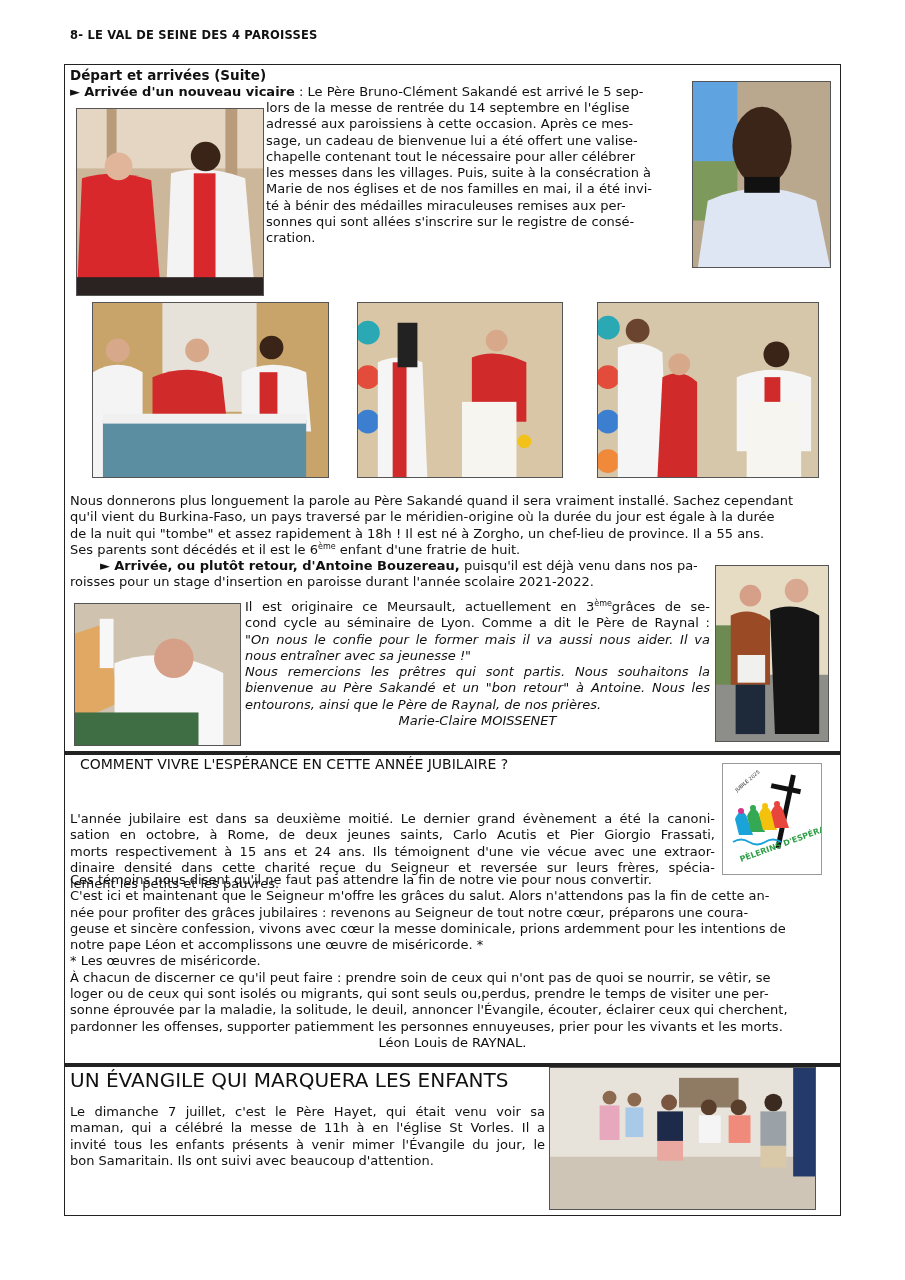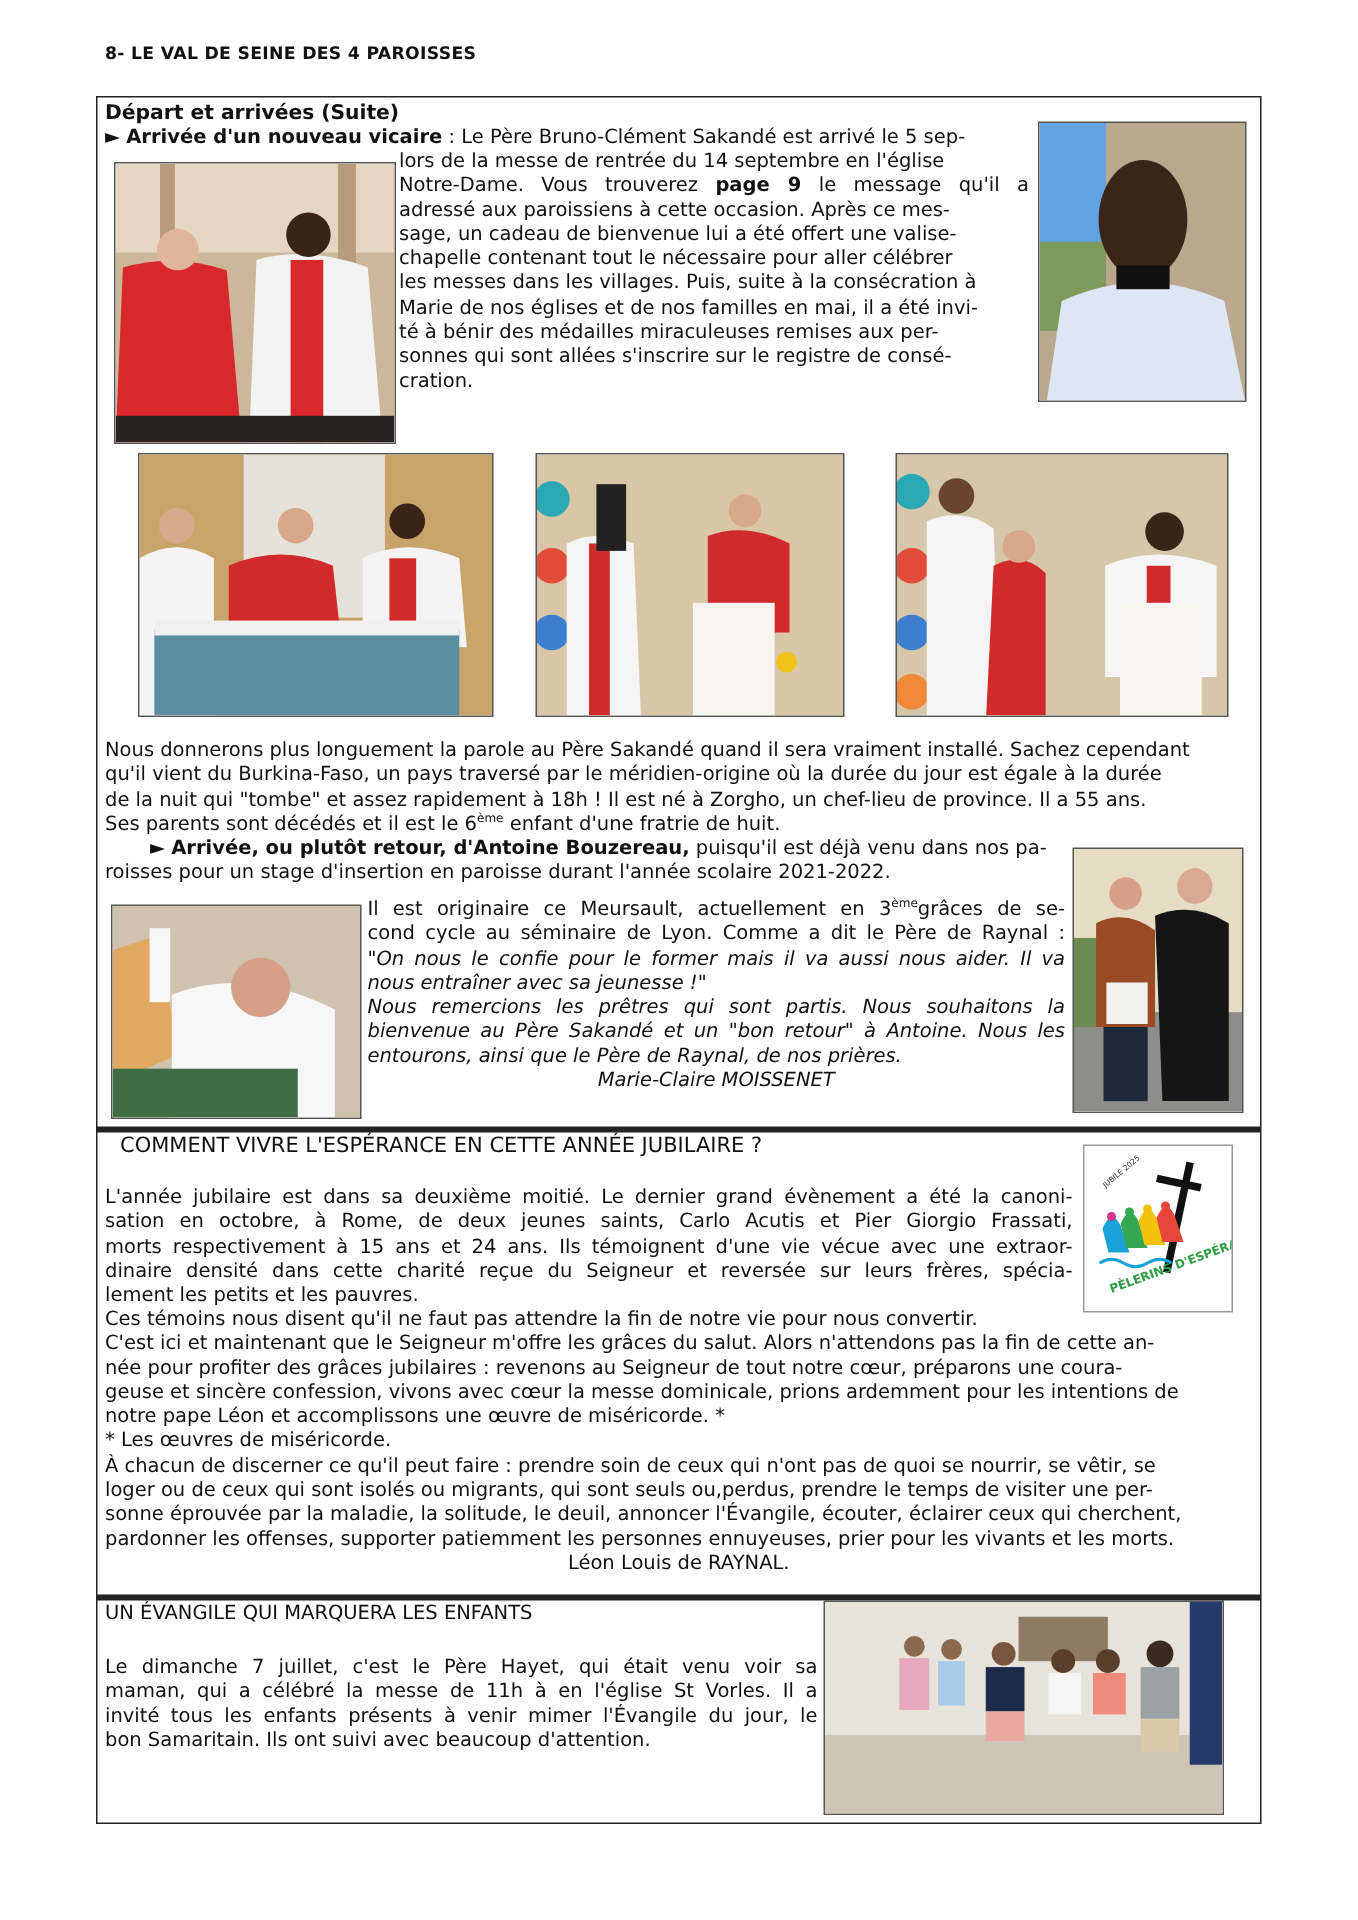--- a/index.html
+++ b/index.html
@@ -44,21 +44,20 @@
     <circle cx="42" cy="58" r="14" fill="#e0b59a"></circle>
     <path d="M95 65 Q130 55 170 70 L180 188 L90 188 Z" fill="#f3f3f3"></path>
     <rect x="118" y="65" width="22" height="123" fill="#d8282b"></rect>
     <circle cx="130" cy="48" r="15" fill="#3a2418"></circle>
     <rect x="0" y="170" width="188" height="18" fill="#2b2222"></rect>
   </svg>
 </div>
 
 <div class="abs txt" style="left:266px; top:100px; width:420px;">
   <div>lors de la messe de rentrée du 14 septembre en l'église</div>
-  <div style="text-align:justify; text-align-last:justify;"><span>Notre-Dame. Vous trouverez</span> <b>page 9</b> <span>le message qu'il a</span></div>
   <div>adressé aux paroissiens à cette occasion. Après ce mes-</div>
   <div>sage, un cadeau de bienvenue lui a été offert une valise-</div>
   <div>chapelle contenant tout le nécessaire pour aller célébrer</div>
   <div>les messes dans les villages. Puis, suite à la consécration à</div>
   <div>Marie de nos églises et de nos familles en mai, il a été invi-</div>
   <div>té à bénir des médailles miraculeuses remises aux per-</div>
   <div>sonnes qui sont allées s'inscrire sur le registre de consé-</div>
   <div style="text-align:left;">cration.</div>
 </div>
 
@@ -182,42 +181,42 @@
       <circle cx="42" cy="42" r="3" fill="#f4c20d"></circle>
       <circle cx="54" cy="40" r="3" fill="#e8453c"></circle>
     <path d="M10 78 q8 -5 16 0 t16 0 t16 0" stroke="#1aa3d9" stroke-width="2" fill="none"></path>
     <path d="M18 95 Q50 108 88 70" stroke="none" fill="none" id="arc"></path>
     <text font-size="8" fill="#2e9e45" font-weight="bold" x="18" y="98" transform="rotate(-20 18 98)">PÈLERINS D'ESPÉRANCE</text>
     <text font-size="5" fill="#333" x="14" y="28" transform="rotate(-40 14 28)">JUBILÉ 2025</text>
   </svg>
 </div>
 
 <div class="abs txt" style="left:70px; top:791px; width:645px;">
-  <div style="text-align-last:justify;">L'année jubilaire est dans sa deuxième moitié. Le dernier grand évènement a été la canoni-</div>
+  <div style="text-align-last:justify;margin-top:20px;">L'année jubilaire est dans sa deuxième moitié. Le dernier grand évènement a été la canoni-</div>
   <div style="text-align-last:justify;">sation en octobre, à Rome, de deux jeunes saints, Carlo Acutis et Pier Giorgio Frassati,</div>
   <div style="text-align-last:justify;">morts respectivement à 15 ans et 24 ans. Ils témoignent d'une vie vécue avec une extraor-</div>
   <div style="text-align-last:justify;">dinaire densité dans cette charité reçue du Seigneur et reversée sur leurs frères, spécia-</div>
   <div>lement les petits et les pauvres.</div>
 </div>
 <div class="abs txt" style="left:70px; top:872px; width:765px;">
   <div style="white-space:nowrap;">Ces témoins nous disent qu'il ne faut pas attendre la fin de notre vie pour nous convertir.</div>
   <div style="white-space:nowrap;">C'est ici et maintenant que le Seigneur m'offre les grâces du salut. Alors n'attendons pas la fin de cette an-</div>
   <div style="white-space:nowrap;">née pour profiter des grâces jubilaires : revenons au Seigneur de tout notre cœur, préparons une coura-</div>
   <div style="white-space:nowrap;">geuse et sincère confession, vivons avec cœur la messe dominicale, prions ardemment pour  les intentions de</div>
   <div style="white-space:nowrap;">notre pape Léon et accomplissons une œuvre de miséricorde. *</div>
   <div style="font-weight:normal;">* Les œuvres de miséricorde.</div>
   <div style="white-space:nowrap;">À chacun de discerner ce qu'il peut faire : prendre soin de ceux qui n'ont pas de quoi se nourrir, se vêtir, se</div>
   <div style="white-space:nowrap;">loger ou de ceux qui sont isolés ou migrants, qui sont seuls ou,perdus, prendre le temps de visiter une per-</div>
   <div style="white-space:nowrap;">sonne éprouvée par la maladie, la solitude, le deuil, annoncer l'Évangile, écouter, éclairer ceux qui cherchent,</div>
   <div style="white-space:nowrap;">pardonner les offenses, supporter patiemment les personnes ennuyeuses, prier pour les vivants et les morts.</div>
   <div style="text-align:center;">Léon Louis de RAYNAL.</div>
 </div>
 
 <div class="abs frame frame3"></div>
-<h2 class="abs" style="left:70px; top:1068px; font-size:13px;">UN ÉVANGILE QUI MARQUERA LES ENFANTS</h2>
+<h2 class="abs" style="left:70px; top:1068px; font-size:20px;">UN ÉVANGILE QUI MARQUERA LES ENFANTS</h2>
 <div class="abs txt" style="left:70px; top:1104px; width:475px;">
   <div style="text-align-last:justify;">Le dimanche 7 juillet, c'est le Père Hayet, qui était venu voir sa</div>
   <div style="text-align-last:justify;">maman, qui a célébré la messe de  11h à en l'église St Vorles. Il a</div>
   <div style="text-align-last:justify;">invité tous les enfants présents à venir mimer l'Évangile du jour, le</div>
   <div>bon Samaritain. Ils ont suivi avec beaucoup d'attention.</div>
 </div>
 <div class="abs photo" style="left:549px; top:1067px; width:267px; height:143px;">
   <svg viewBox="0 0 267 143" preserveAspectRatio="none">
     <rect width="267" height="143" fill="#e7e2da"></rect>
     <rect x="0" y="90" width="267" height="53" fill="#cfc5b6"></rect>

